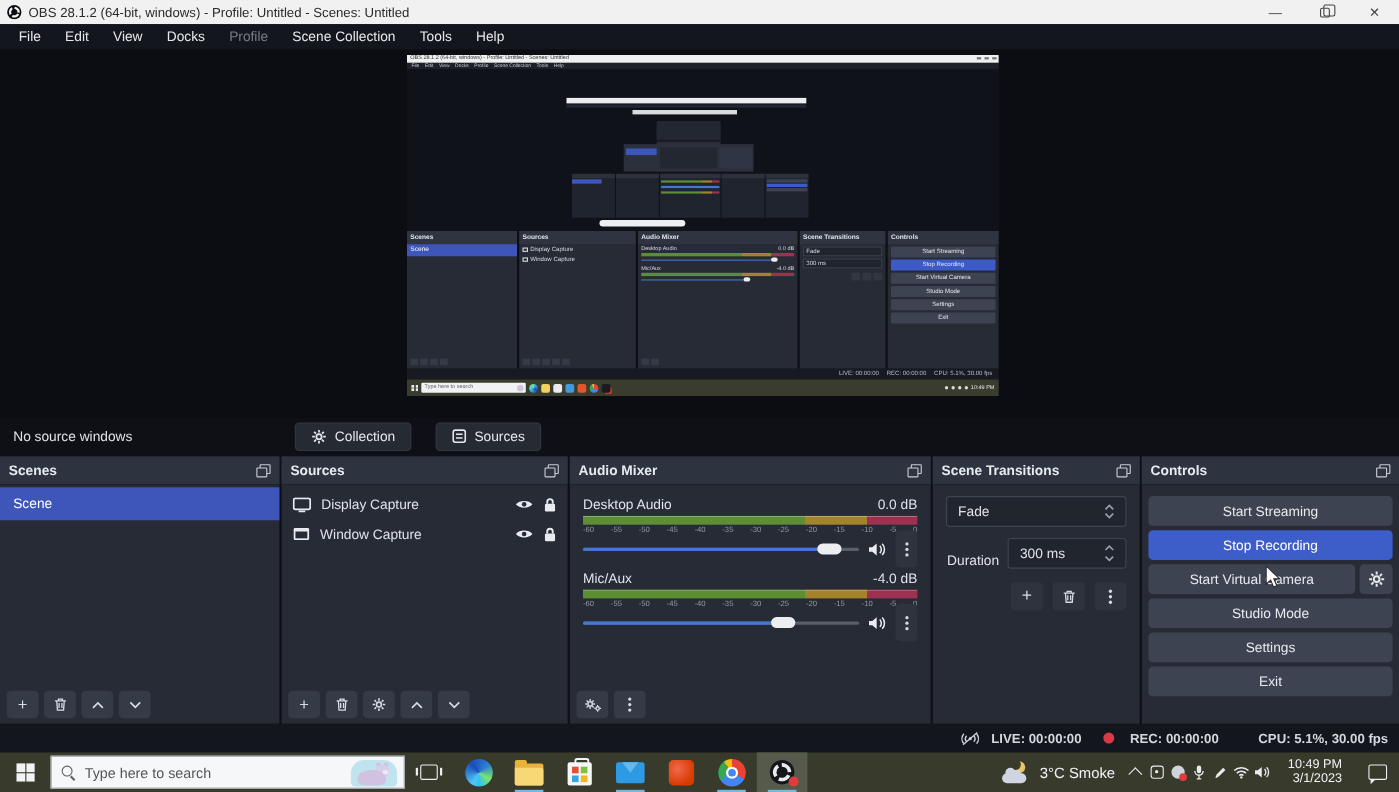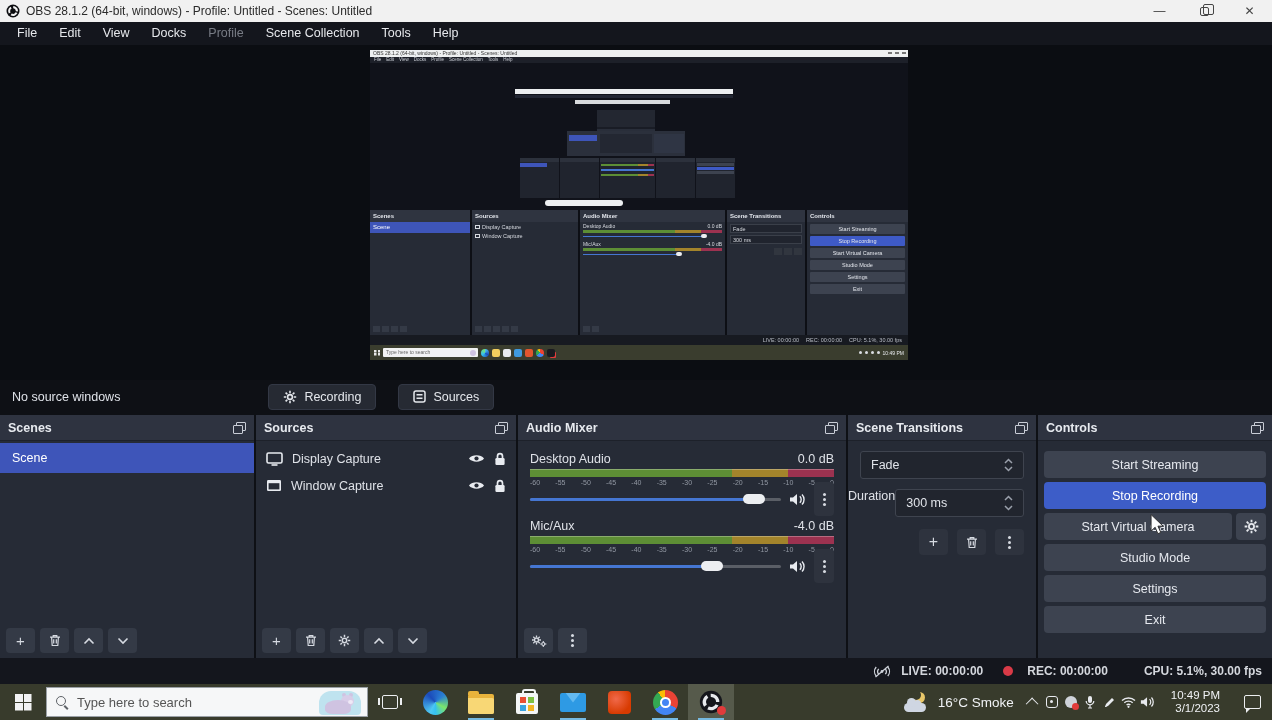--- a/index.html
+++ b/index.html
@@ -98,21 +98,21 @@
   .scalerow { display:flex; justify-content:space-between; color:#9298a3; font-size:7px; height:11px; align-items:center; }
   .volrow { display:flex; align-items:center; gap:8px; height:22px; }
   .vol-slider { position:relative; flex:1; height:12px; }
   .vol-track { position:absolute; left:0; right:0; top:5px; height:3px; background:#5a5e66; border-radius:2px; }
   .vol-fill { position:absolute; left:0; top:5px; height:3px; background:#4576d2; border-radius:2px; width:calc(var(--pct)*1%); }
   .vol-handle { position:absolute; top:1px; width:22px; height:10px; background:#eceef1; border-radius:5px; left:calc(var(--pct)*1% - 20px); }
   .chan-kebab { width:20px; height:34px; background:#2e333e; border-radius:4px; display:flex; align-items:center; justify-content:center; }
   
   .tsel { margin:10px 12px 0 12px; height:28px; background:#21252e; border:1px solid #3f444f; border-radius:3px; display:flex; align-items:center; padding:0 10px; color:#e0e3e9; }
   .tsel .grow, .tspin .grow { flex:1; }
-  .durrow { margin:10px 12px 0 0; display:flex; align-items:flex-start; }
+  .durrow { margin:10px 12px 0 13px; display:flex; align-items:flex-end; gap:8px; }
   .tspin { flex:1; height:28px; background:#21252e; border:1px solid #3f444f; border-radius:3px; display:flex; align-items:center; padding:0 10px; color:#e0e3e9; }
   .trbtns { margin:12px 12px 0 0; display:flex; justify-content:flex-end; gap:9px; }
   .trbtn { width:29px; height:26px; background:#2e333e; border-radius:4px; display:flex; align-items:center; justify-content:center; color:#d6dae1; font-size:16px; }
   
   .ctl-stack { position:absolute; left:6px; right:6px; top:36px; display:flex; flex-direction:column; gap:4px; }
   .ctlbtn { height:27px; background:#3d4350; border-radius:4px; color:#e6e9ef; display:flex; align-items:center; justify-content:center; font-size:12.5px; }
   .ctlbtn.blue { background:#3d5dc8; color:#fff; }
   .vcrow { display:flex; gap:4px; }
   .vcrow .ctlbtn.main { flex:1; }
   .vcrow .gearbtn { width:30px; height:27px; background:#3d4350; border-radius:4px; display:flex; align-items:center; justify-content:center; }
@@ -373,21 +373,21 @@
     </div>
   </div>
 
   <div class="srcbar">
     <span class="nosource">No source windows</span>
     <div class="srcbtn">
       <svg class="lineic" width="14" height="14" viewBox="0 0 14 14">
           <circle cx="7" cy="7" r="2.4" fill="none" stroke="#e4e7ec" stroke-width="1.6"></circle>
           <path d="M7 .8v2.4M7 10.8v2.4M.8 7h2.4M10.8 7h2.4M2.6 2.6l1.7 1.7M9.7 9.7l1.7 1.7M11.4 2.6L9.7 4.3M4.3 9.7l-1.7 1.7" stroke="#e4e7ec" stroke-width="1.6"></path>
         </svg>
-      <span>Recording</span>
+      <span>Collection</span>
     </div>
     <div class="srcbtn">
       <svg class="lineic" width="13" height="13" viewBox="0 0 13 13">
           <rect x="1" y="1" width="11" height="11" rx="2" fill="none" stroke="#e4e7ec" stroke-width="1.5"></rect>
           <path d="M3.5 4.8h6M3.5 8.2h6" stroke="#e4e7ec" stroke-width="1.5"></path>
         </svg>
       <span>Sources</span>
     </div>
   </div>
 
@@ -692,21 +692,21 @@
       <span class="obs-badge"></span>
       <span class="runline"></span>
     </div>
 
     <div class="tray">
       <div class="weather">
         <div class="wicon">
             <div class="wmoon"></div>
             <div class="wcloud"></div>
           </div>
-        <span class="wtext">16°C Smoke</span>
+        <span class="wtext">3°C Smoke</span>
       </div>
       <div class="trayico">
           <span class="chev-up"></span>
         </div>
       <div class="trayico">
           <span class="sq-ico"></span>
         </div>
       <div class="trayico">
           <span class="cam-ico"></span>
         </div>

